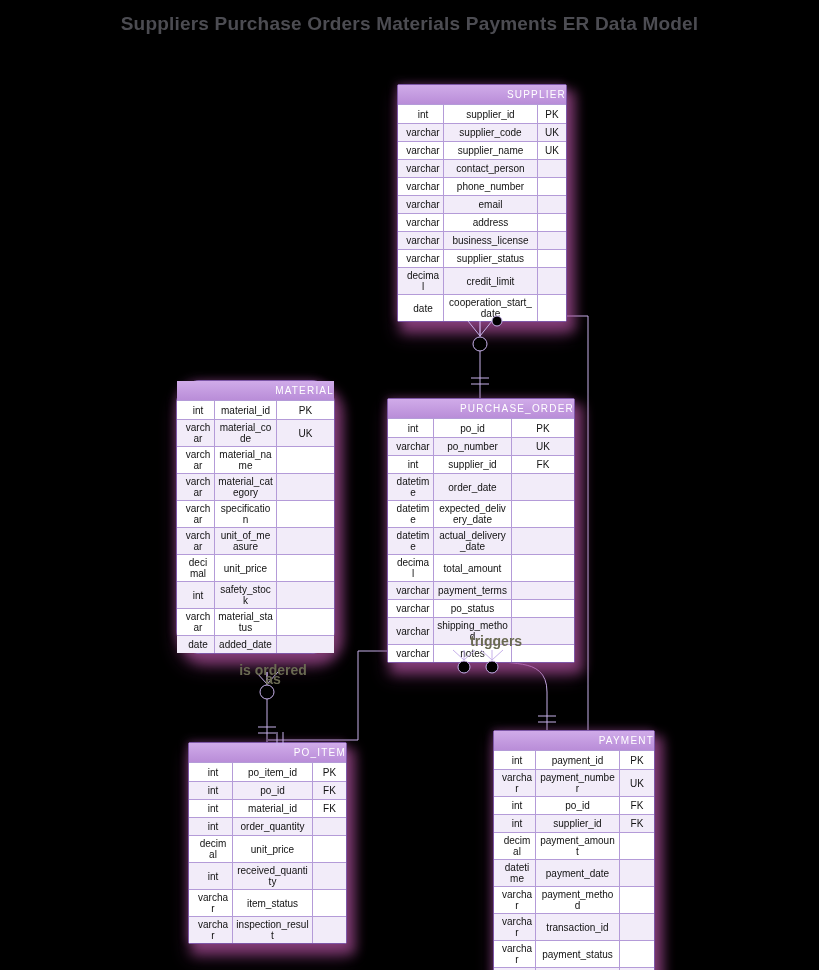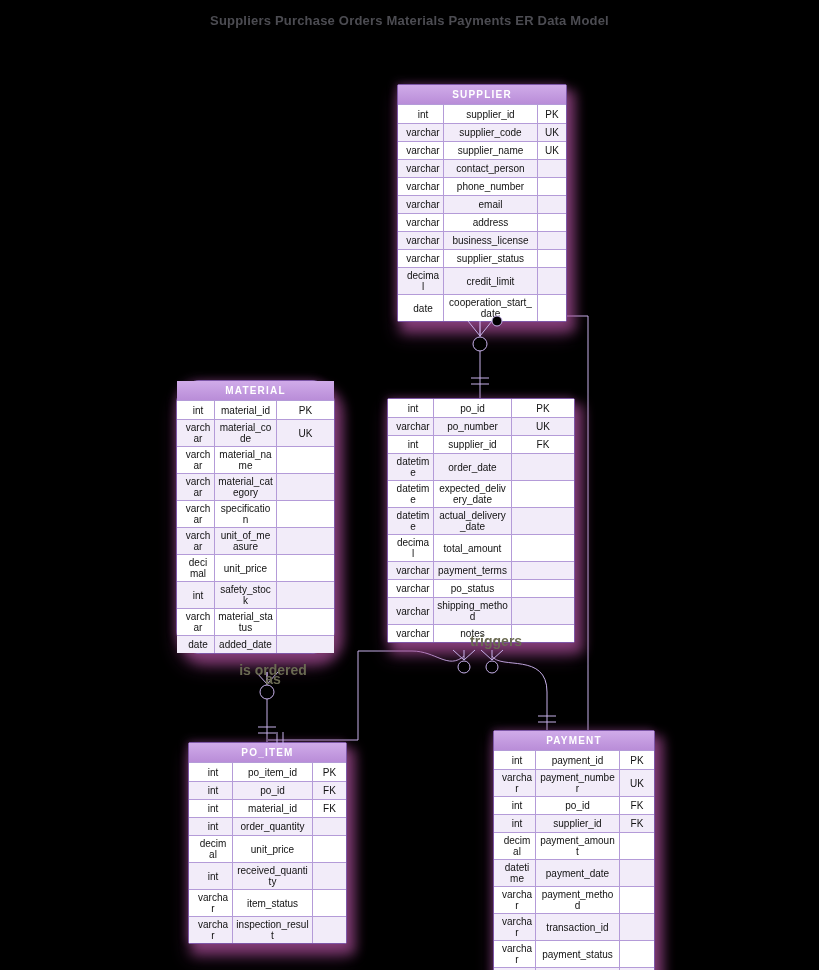--- a/index.html
+++ b/index.html
@@ -3,43 +3,43 @@
 <meta charset="utf-8">
 <style>
   html,body{margin:0;padding:0;background:#000;}
   #stage{
     position:relative;width:819px;height:970px;overflow:hidden;
     background:var(--background,#000);
     font-family:"Liberation Sans",sans-serif;
   }
   #diagram-title{
     position:absolute;left:0;top:13px;width:100%;text-align:center;
-    font-size:13px;font-weight:bold;color:var(--title-text,#4c4c52);
+    font-size:19px;font-weight:bold;color:var(--title-text,#4c4c52);
     letter-spacing:.2px;z-index:5;
   }
   svg.layer{position:absolute;left:0;top:0;pointer-events:none;}
   #svg-under{z-index:1;}
   #svg-over{z-index:3;}
   .edge{stroke:var(--line,#c7b1ea);stroke-width:1;fill:none;}
   .marker{stroke:var(--line,#c7b1ea);stroke-width:1;fill:none;}
   .marker-circle{stroke:var(--line,#c7b1ea);stroke-width:1;fill:#000;}
   .entity{
     position:absolute;z-index:2;width:max-content;
     background:var(--row-white,#fff);
     border:1px solid var(--outer-border,#7e57a8);
     border-radius:2px;
     box-shadow:6px 8px 12px 2px rgba(190,90,170,.55),
                -2px -2px 8px rgba(150,80,150,.30),
                2px 12px 18px 2px rgba(120,50,110,.45);
   }
   .ent-header{
     background:linear-gradient(var(--header-top,#d0abe9),var(--header-bottom,#b98dd8));
     color:var(--header-text,#fff);
-    font-size:10px;font-weight:bold;letter-spacing:1.2px;
-    text-align:center;padding:3px 0;line-height:13px;
+    font-size:10px;font-weight:normal;letter-spacing:1.2px;
+    text-align:right;padding:3px 0;line-height:13px;
     border-bottom:1px solid var(--cell-border,#b49bd8);
   }
   .ent-row{display:flex;}
   .ent-row.alt .cell{background:var(--row-alt,#f2ecf9);}
   .ent-row + .ent-row .cell{border-top:1px solid var(--cell-border,#b49bd8);}
   .cell{
     box-sizing:border-box;display:flex;align-items:center;justify-content:center;
     text-align:center;font-size:10px;line-height:11px;color:var(--row-text,#111);
     padding:2px 3px;min-height:18px;overflow-wrap:anywhere;word-break:break-word;
     background:var(--row-white,#fff);
@@ -172,20 +172,21 @@
         <div class="cell c-name">material_status</div>
         <div class="cell c-key"></div>
       </div>
       <div class="ent-row alt">
         <div class="cell c-type">date</div>
         <div class="cell c-name">added_date</div>
         <div class="cell c-key"></div>
       </div>
     </div>
   <div class="entity" style="left:387px;top:398px;--tw:46px;--nw:78px;--kw:62px;">
+      <div class="ent-header">PURCHASE_ORDER</div>
       <div class="ent-row">
         <div class="cell c-type">int</div>
         <div class="cell c-name">po_id</div>
         <div class="cell c-key">PK</div>
       </div>
       <div class="ent-row alt">
         <div class="cell c-type">varchar</div>
         <div class="cell c-name">po_number</div>
         <div class="cell c-key">UK</div>
       </div>

